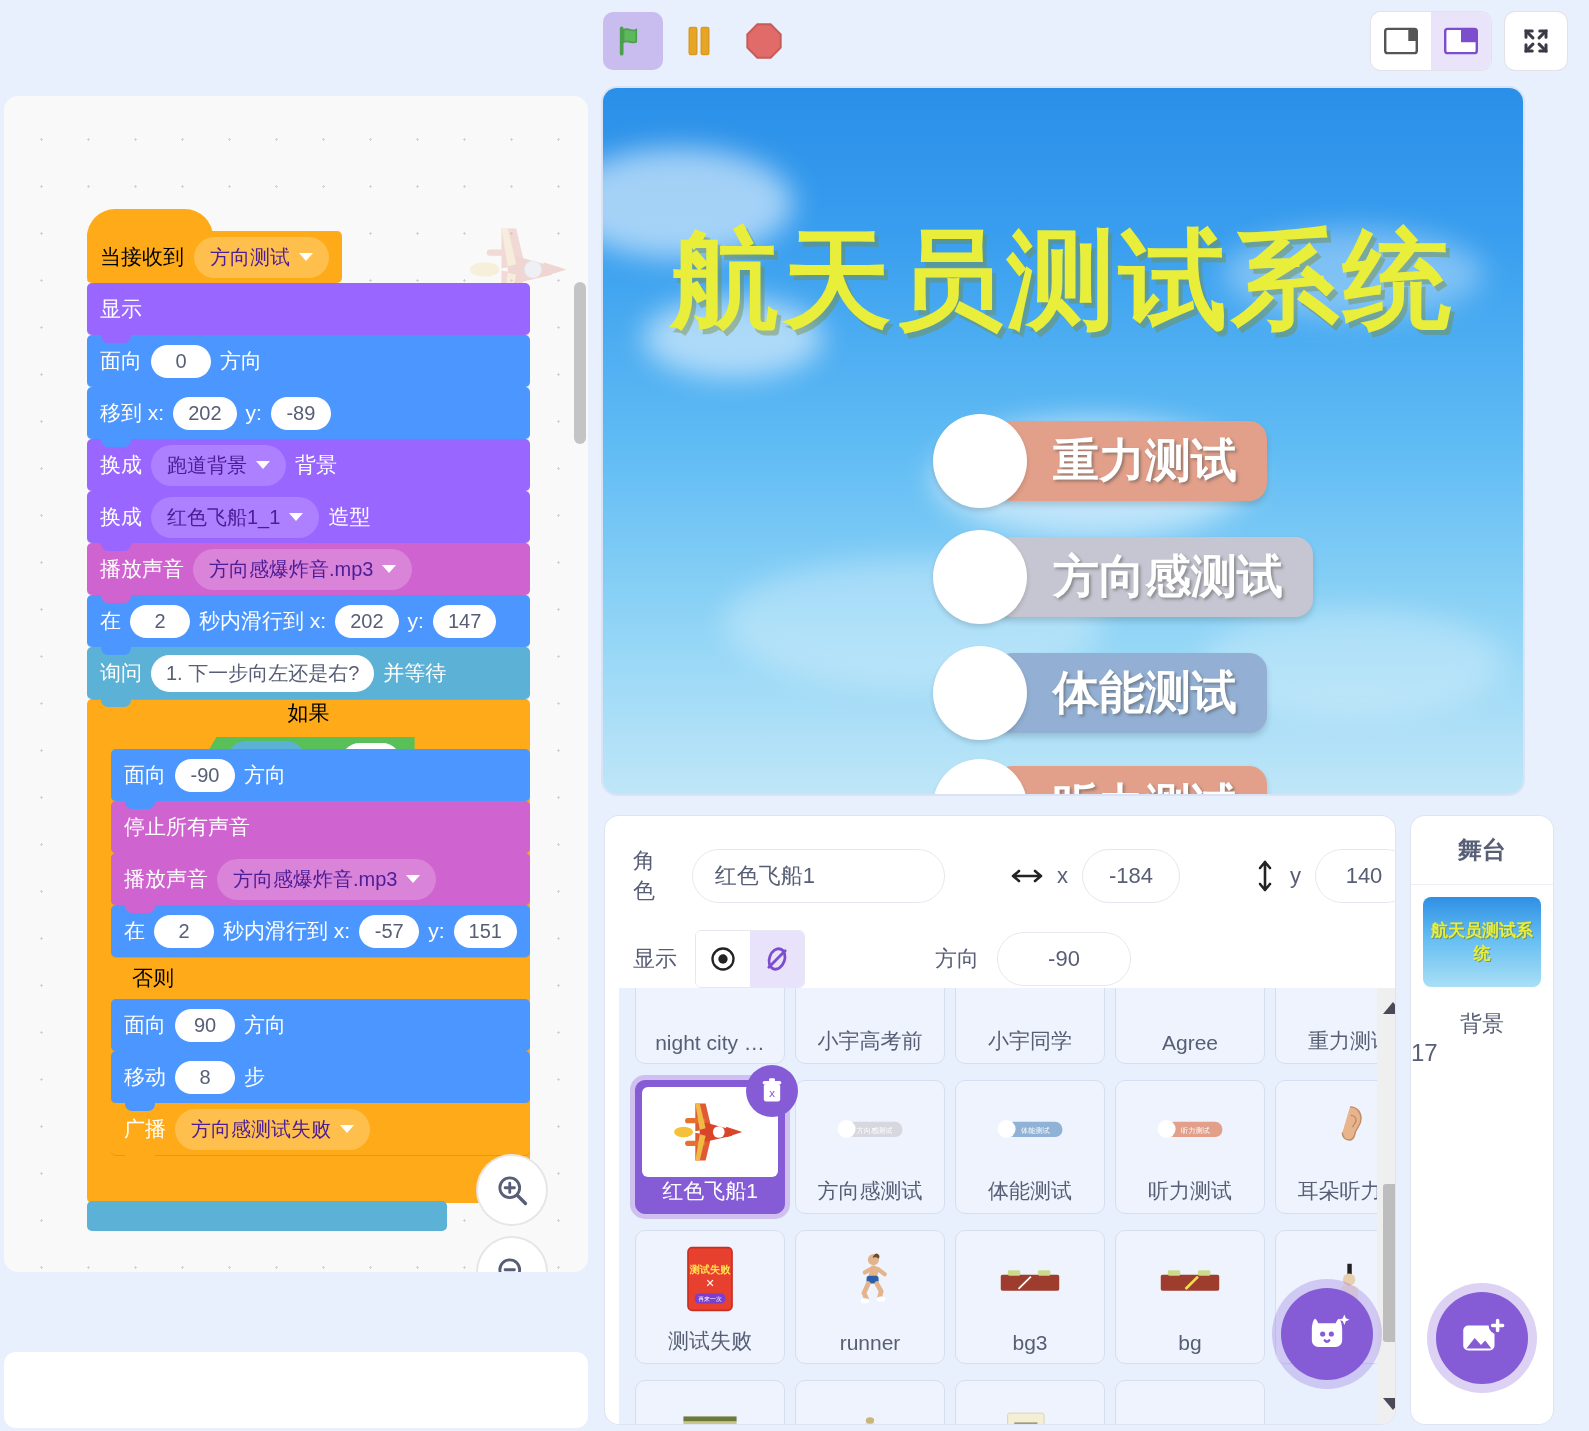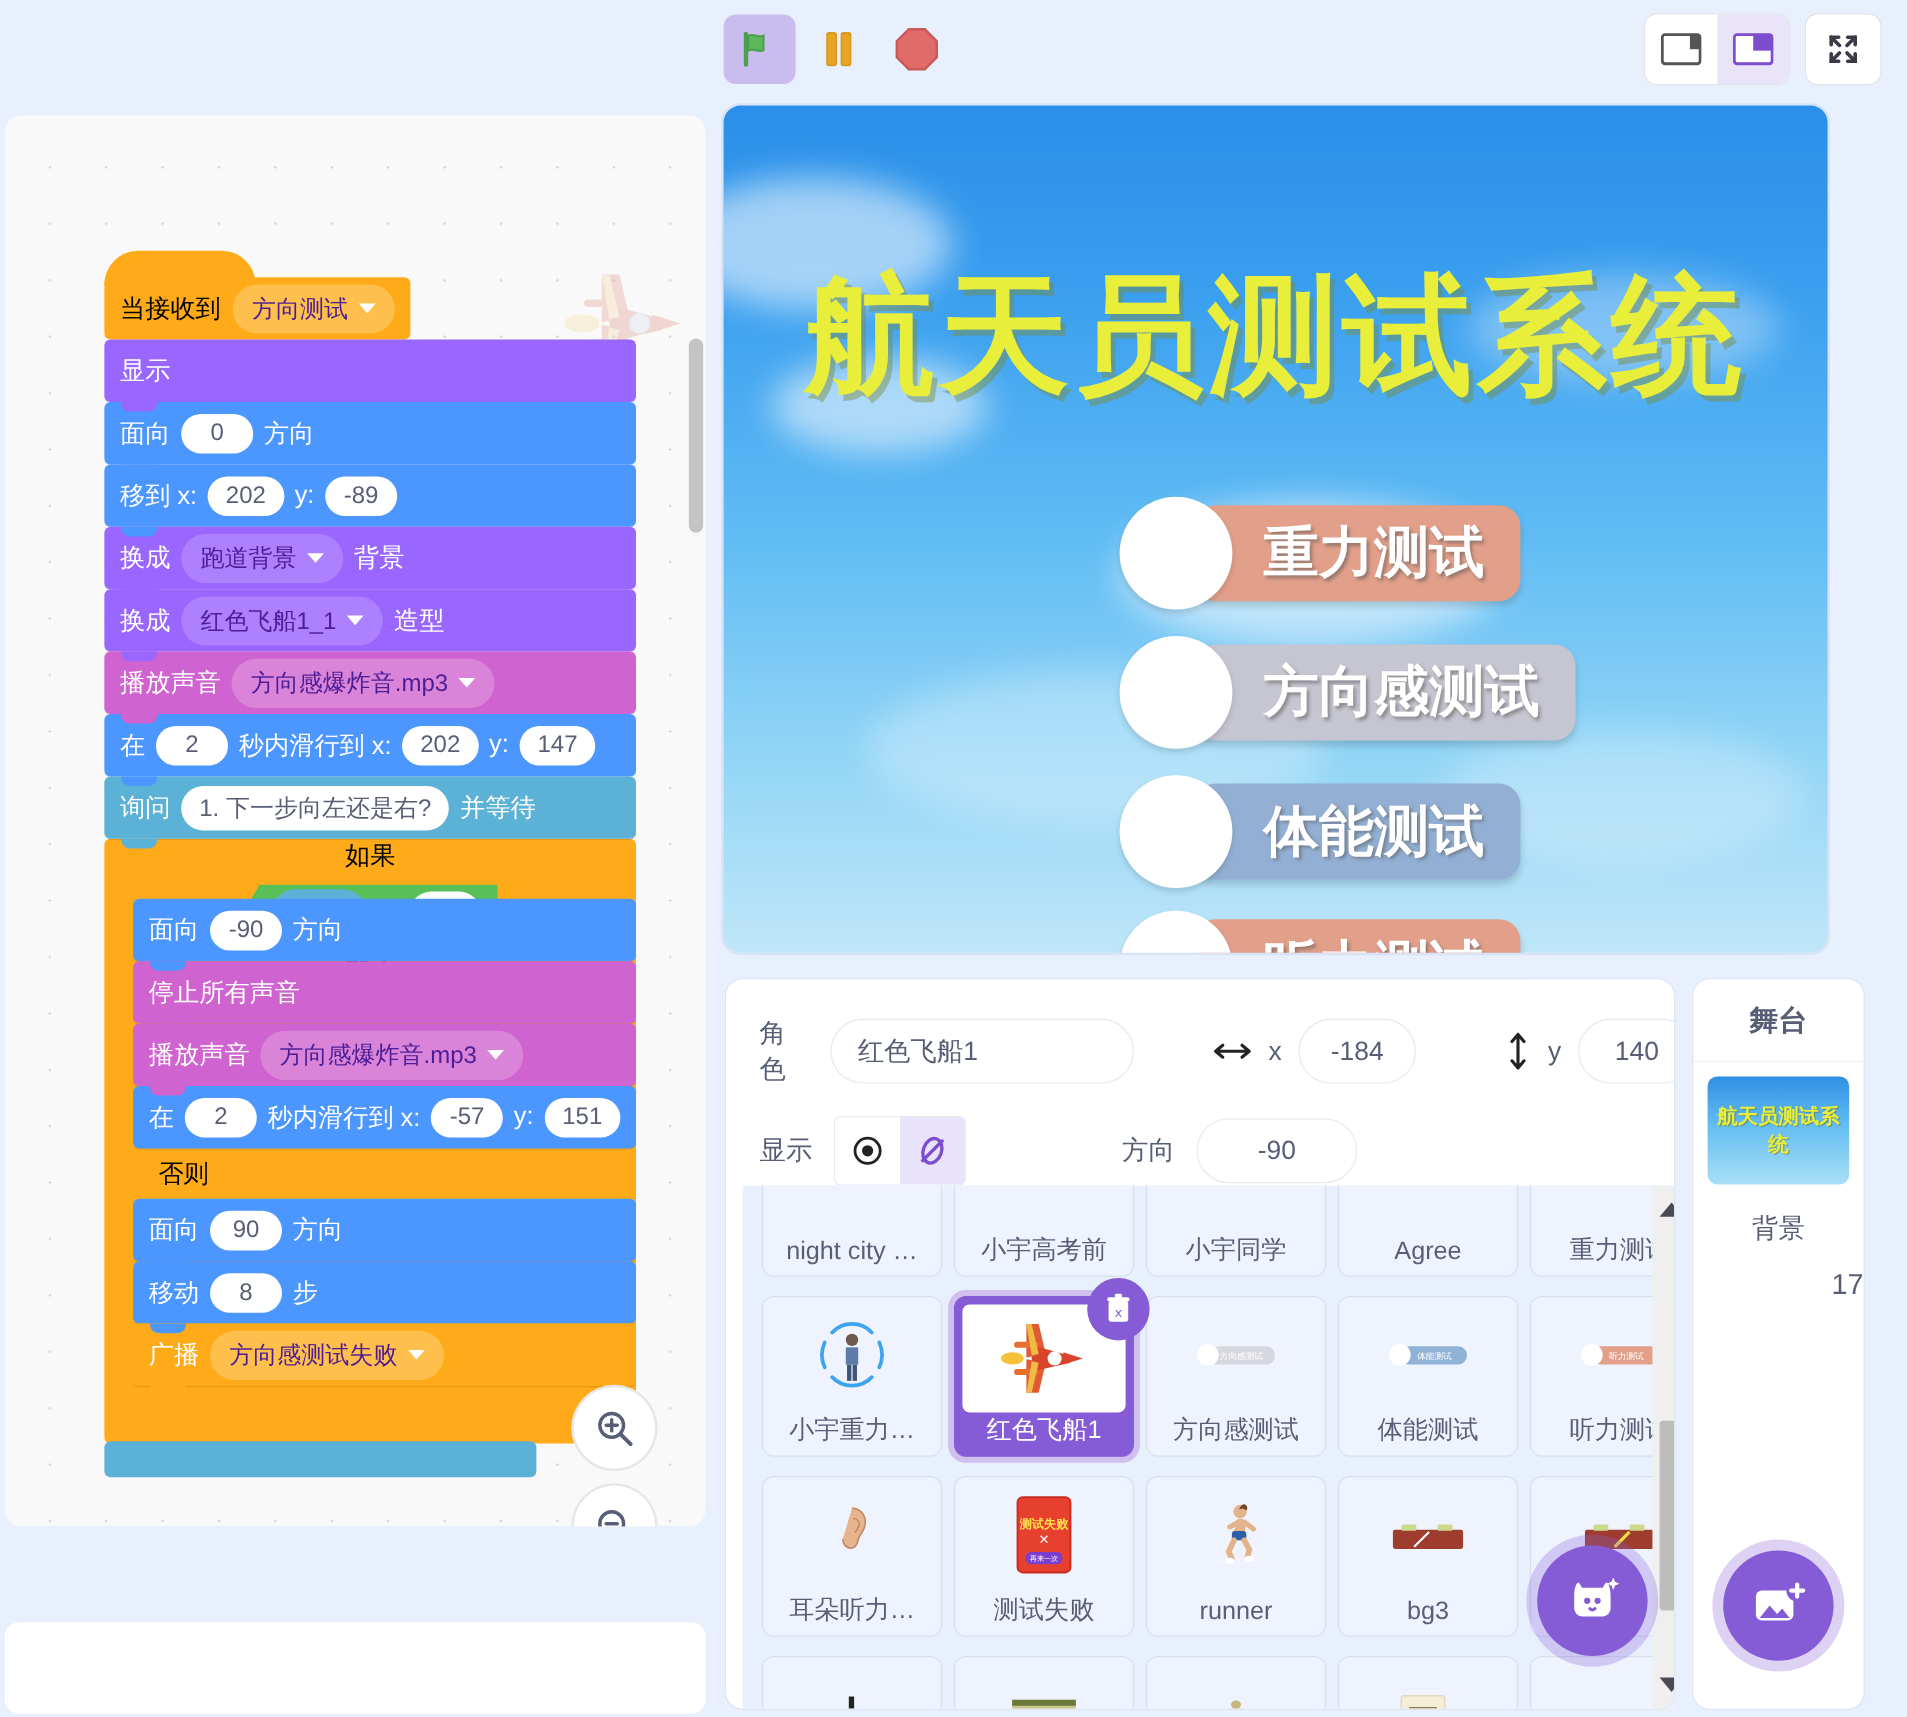--- a/index.html
+++ b/index.html
@@ -130,21 +130,21 @@
   #stage-panel { position:absolute; left:1411px; top:816px; width:142px; height:608px;
                  background:#fff; border-radius:14px; box-shadow:0 0 0 1px #e0e4ef; overflow:hidden; }
   #stage-panel-title { height:68px; display:flex; align-items:center; justify-content:center;
                        font-size:24px; font-weight:bold; color:#575e75; border-bottom:1px solid #eceef3; }
   #stage-thumb { margin:12px auto 0; width:118px; height:90px; border-radius:8px; overflow:hidden; position:relative;
                  background:linear-gradient(180deg,#2f8fe4 0%,#63bdf2 45%,#a9dff6 100%); }
   #stage-thumb-title { position:absolute; left:0; top:22px; width:100%; text-align:center;
                        font-size:17px; font-weight:bold; color:#e8ee3a; text-shadow:1px 1px 0 rgba(100,120,50,.6);
                        font-family:"DejaVu Sans", sans-serif; }
   #backdrop-label { text-align:center; font-size:22px; color:#575e75; margin-top:22px; }
-  #backdrop-count { text-align:right; font-size:24px; color:#575e75; margin-top:18px; }
+  #backdrop-count { text-align:left; font-size:24px; color:#575e75; margin-top:0; }
   #add-backdrop-btn { position:absolute; left:25px; bottom:40px; width:92px; height:92px; border-radius:50%;
                       background:#855cd6; box-shadow:0 0 0 9px rgba(133,92,214,.28);
                       display:flex; align-items:center; justify-content:center; cursor:pointer; }
 </style>
 </head>
 <body>
 
 <div id="topbar">
   <div id="controls">
     <div id="flag-btn" class="ctrl-btn">
@@ -501,35 +501,20 @@
           <div class="sp-name">小宇同学</div>
         </div>
         <div class="sp-card" style="height: 124px;">
           <div class="sp-thumb"></div>
           <div class="sp-name">Agree</div>
         </div>
         <div class="sp-card" style="height: 124px;">
           <div class="sp-thumb"></div>
           <div class="sp-name">重力测试</div>
         </div>
-        <div class="sp-card">
-          <div class="sp-thumb">
-            <svg viewBox="0 0 60 60" width="62" height="62">
-              <path d="M14 12a22 22 0 0132 0" stroke="#3da5f0" stroke-width="3" fill="none" stroke-linecap="round"></path>
-              <path d="M14 48a22 22 0 0032 0" stroke="#3da5f0" stroke-width="3" fill="none" stroke-linecap="round"></path>
-              <path d="M8 20a24 24 0 000 20" stroke="#3da5f0" stroke-width="3" fill="none" stroke-linecap="round"></path>
-              <path d="M52 20a24 24 0 010 20" stroke="#3da5f0" stroke-width="3" fill="none" stroke-linecap="round"></path>
-              <circle cx="30" cy="18" r="5" fill="#6b5a4d"></circle>
-              <rect x="25" y="24" width="10" height="14" fill="#5e7ba8"></rect>
-              <rect x="26" y="38" width="3.5" height="13" fill="#3f5577"></rect>
-              <rect x="30.5" y="38" width="3.5" height="13" fill="#3f5577"></rect>
-            </svg>
-          </div>
-          <div class="sp-name">小宇重力…</div>
-        </div>
         <div class="sp-card selected">
           <div class="del-badge">
             <svg width="28" height="28" viewBox="0 0 24 24">
         <rect x="5" y="6" width="14" height="15" rx="2" fill="#fff"></rect>
         <rect x="4" y="3.5" width="16" height="3" rx="1.5" fill="#fff"></rect>
         <rect x="9.5" y="1" width="5" height="3" rx="1" fill="#fff"></rect>
         <text x="12" y="17.5" font-size="9" fill="#855cd6" text-anchor="middle" font-family="DejaVu Sans">x</text>
             </svg>
           </div>
           <div class="sp-thumb">

